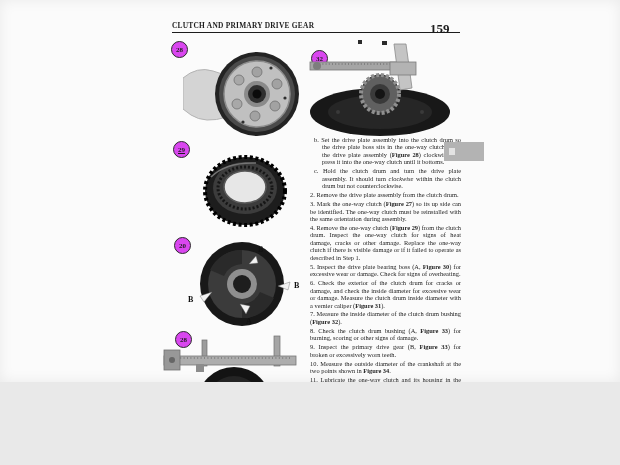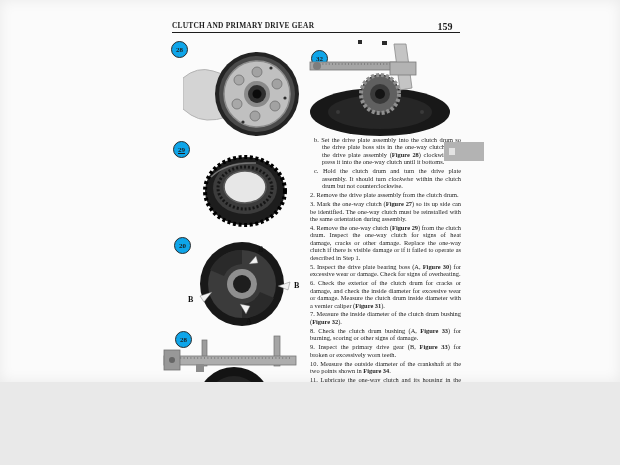--- a/index.html
+++ b/index.html
@@ -1,25 +1,25 @@
 <!DOCTYPE html>
 <html><head>
 <meta charset="utf-8">
 <style>
   html,body{margin:0;padding:0;background:#e9e9e9;}
   .stage{position:relative;width:620px;height:382px;background:#fbfbfb;overflow:hidden;
          font-family:"Liberation Serif", serif;color:#1d1d1d;
          box-shadow:inset 0 0 14px rgba(0,0,0,0.07);}
   
   .hdr-title{position:absolute;left:172px;top:21px;font-size:7.4px;font-weight:bold;letter-spacing:.25px;}
-  .hdr-page{position:absolute;left:430px;top:21px;width:30px;text-align:center;font-size:10px;font-weight:bold;}
+  .hdr-page{position:absolute;left:430px;top:21px;width:30px;text-align:left;font-size:13px;font-weight:bold;}
   .hdr-rule{position:absolute;left:172px;top:31.5px;width:288px;height:1.4px;background:#1c1c1c;}
   
   .callout{position:absolute;width:15px;height:15px;border:1.2px solid #2b2b2b;border-radius:50%;
-           background:#0ea5e9;display:flex;align-items:center;justify-content:center;
+           background:#d946ef;display:flex;align-items:center;justify-content:center;
            font-size:7px;font-weight:bold;}
   .fig{position:absolute;}
   
   .textcol{position:absolute;left:310px;top:136px;width:151px;font-size:6.4px;line-height:7.45px;
            text-align:justify;}
   .item{margin:0 0 1.5px 0;}
   .item.sub{margin-left:4px;padding-left:8px;text-indent:-8px;}
   .b{font-weight:bold;}
   .i{font-style:italic;}
   

